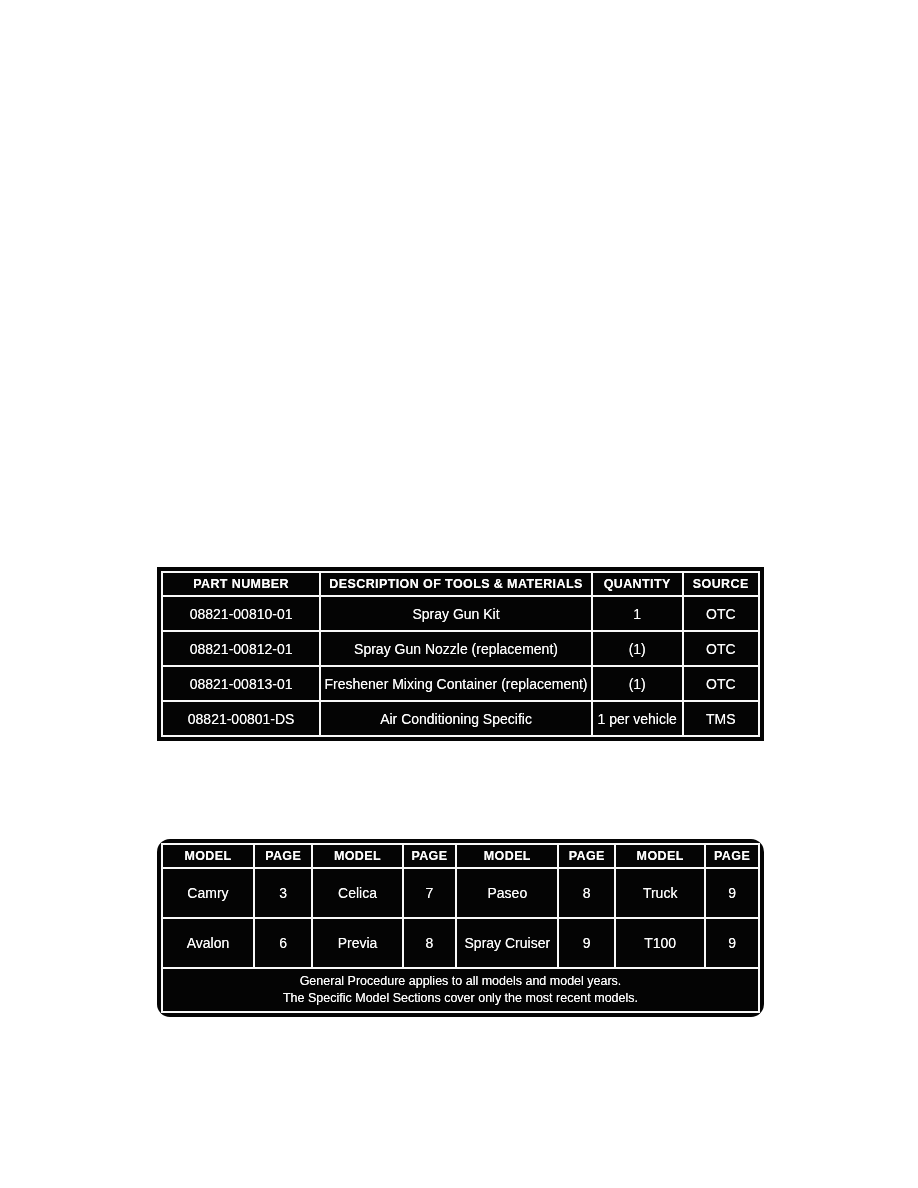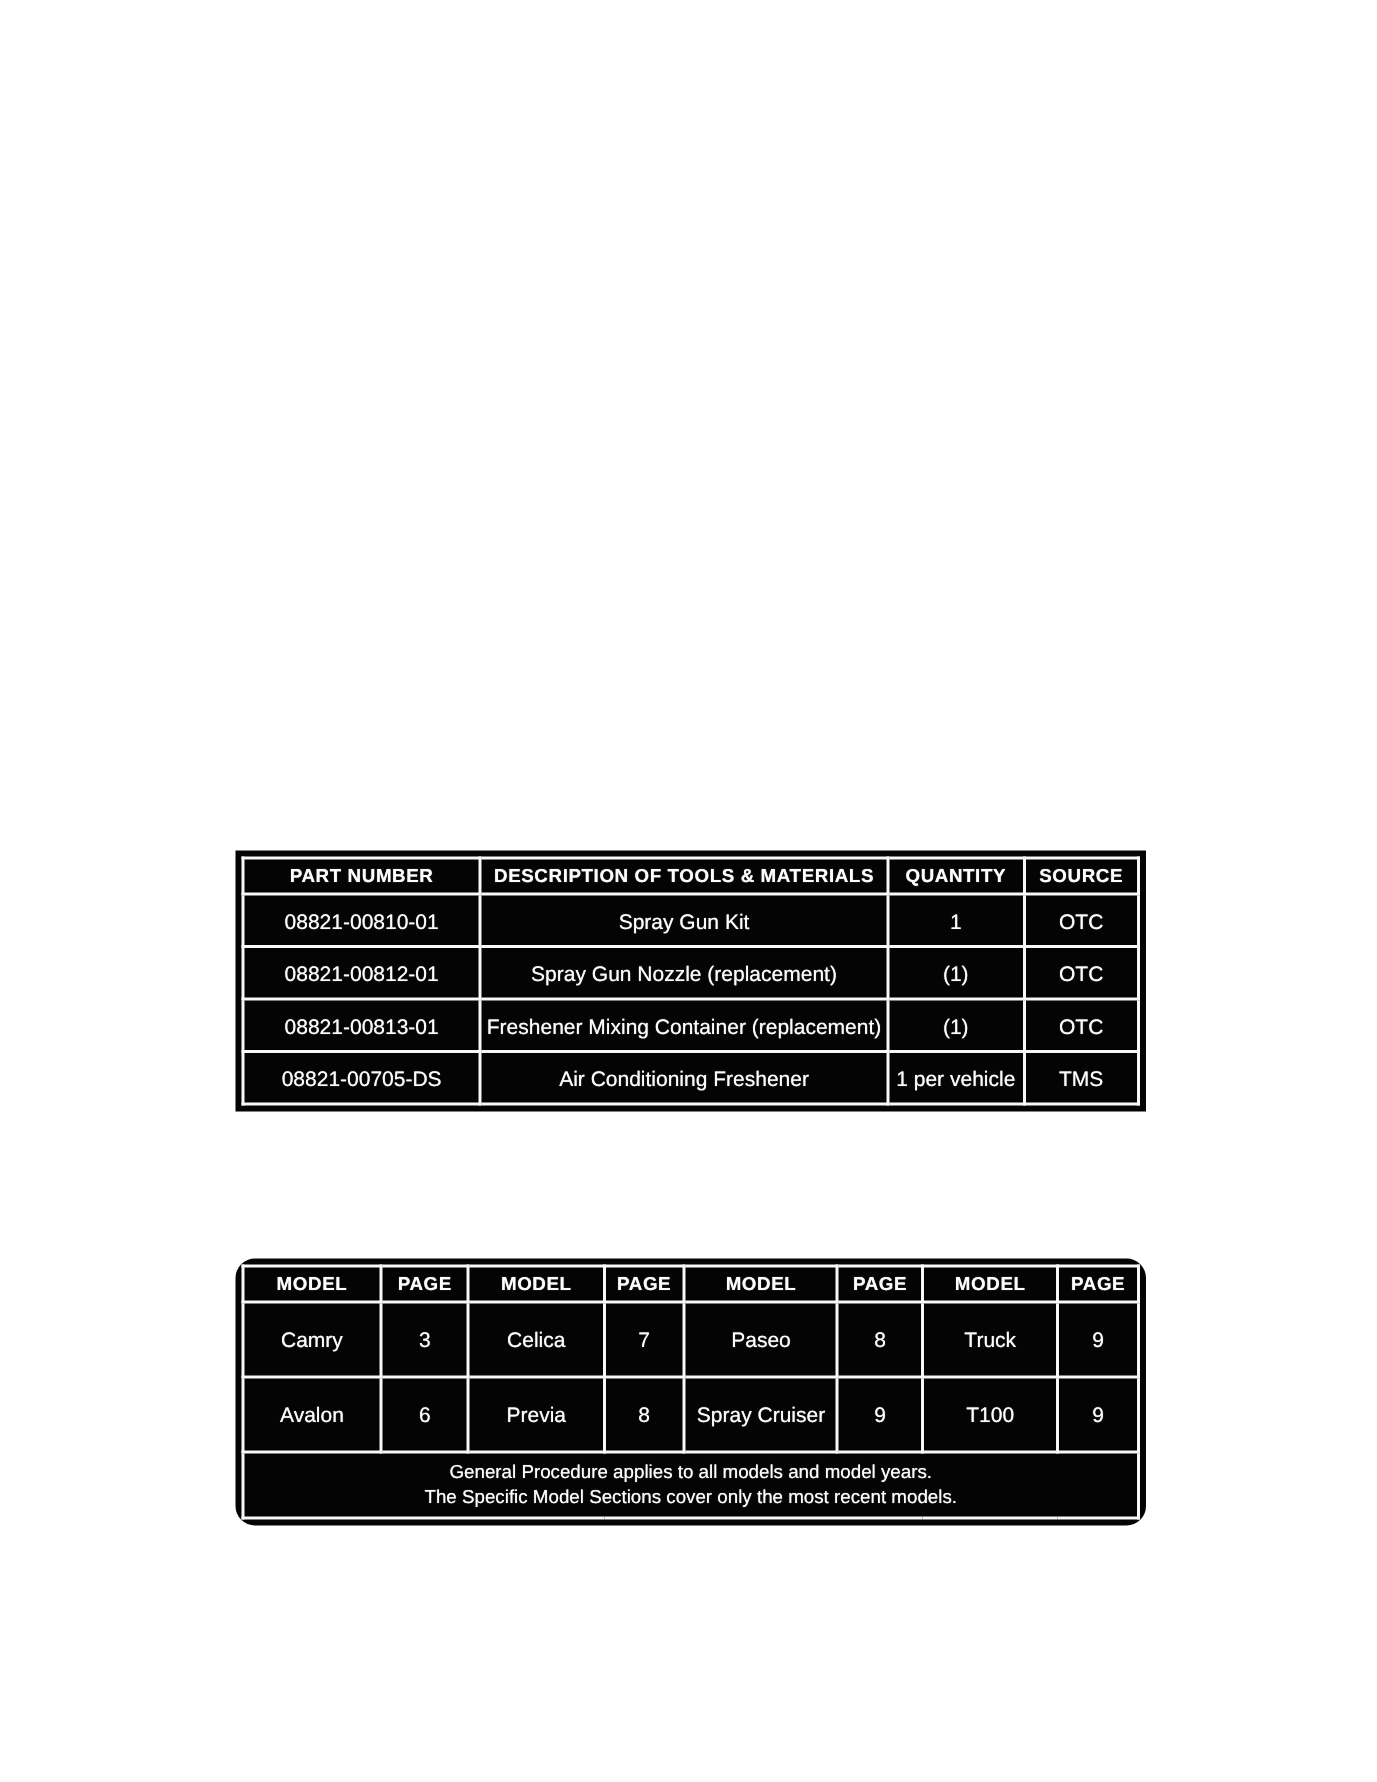--- a/index.html
+++ b/index.html
@@ -108,22 +108,22 @@
         <td>(1)</td>
         <td>OTC</td>
       </tr>
       <tr>
         <td>08821-00813-01</td>
         <td>Freshener Mixing Container (replacement)</td>
         <td>(1)</td>
         <td>OTC</td>
       </tr>
       <tr>
-        <td>08821-00705-DS</td>
-        <td>Air Conditioning Freshener</td>
+        <td>08821-00801-DS</td>
+        <td>Air Conditioning Specific</td>
         <td>1 per vehicle</td>
         <td>TMS</td>
       </tr>
     </tbody>
       </table>
   </div>
 
   <div class="doc-table-wrap" id="model-table">
     <table>
       <colgroup>

